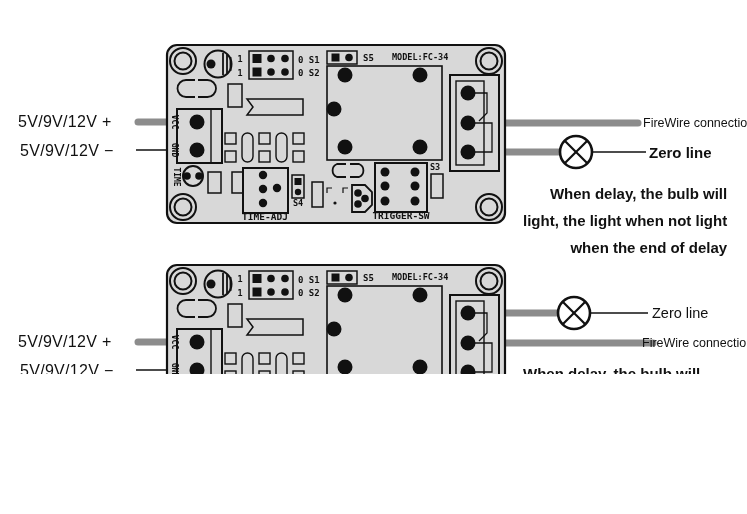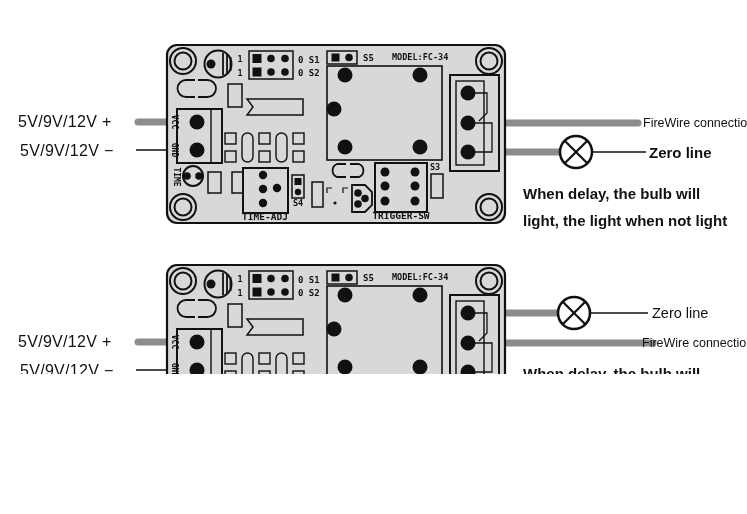--- a/index.html
+++ b/index.html
@@ -4,21 +4,21 @@
 <style>
   html,body{margin:0;padding:0;background:#fff;}
   .canvas{position:relative;width:747px;height:374px;background:#ffffff;overflow:hidden;
           font-family:"Liberation Sans",sans-serif;color:#111;}
   .canvas svg{position:absolute;left:0;top:0;}
   .lbl{position:absolute;white-space:nowrap;color:#111;}
   .power-lbl{font-size:16px;font-weight:400;letter-spacing:0.3px;}
   .firewire-lbl{font-size:12.5px;font-weight:400;}
   .zero-lbl-bold{font-size:15px;font-weight:700;}
   .zero-lbl{font-size:14.5px;font-weight:400;}
-  .note{font-size:15px;font-weight:700;line-height:27px;}
+  .note{font-size:15px;font-weight:700;line-height:27px;text-align:right;}
   .note div{white-space:nowrap;}
   .silk{font-family:"DejaVu Sans Mono",monospace;font-weight:700;fill:#111;}
   .s9{font-size:9px;} .s85{font-size:8.5px;} .s95{font-size:9.5px;} .s8{font-size:8px;}
 </style>
 </head>
 <body>
 
 <div class="canvas">
 
   <svg width="747" height="514" viewBox="0 0 747 514">
@@ -192,20 +192,21 @@
     <use href="#pcb-board" transform="translate(167,265)"></use>
   </svg>
 
   <div class="lbl power-lbl" style="left:18px;top:113px;">5V/9V/12V +</div>
   <div class="lbl power-lbl" style="left:20px;top:142px;">5V/9V/12V −</div>
   <div class="lbl firewire-lbl" style="left:643px;top:116px;">FireWire connection</div>
   <div class="lbl zero-lbl-bold" style="left:649px;top:144px;">Zero line</div>
   <div class="lbl note" style="left:523px;top:180px;">
     <div>When delay, the bulb will</div>
     <div>light, the light when not light</div>
+    <div>when the end of delay</div>
   </div>
 
   <div class="lbl power-lbl" style="left:18px;top:333px;">5V/9V/12V +</div>
   <div class="lbl power-lbl" style="left:20px;top:362px;">5V/9V/12V −</div>
   <div class="lbl zero-lbl" style="left:652px;top:305px;">Zero line</div>
   <div class="lbl firewire-lbl" style="left:642px;top:336px;">FireWire connection</div>
   <div class="lbl note" style="left:523px;top:360px;line-height:28px;">
     <div>When delay, the bulb will</div>
   </div>
 

